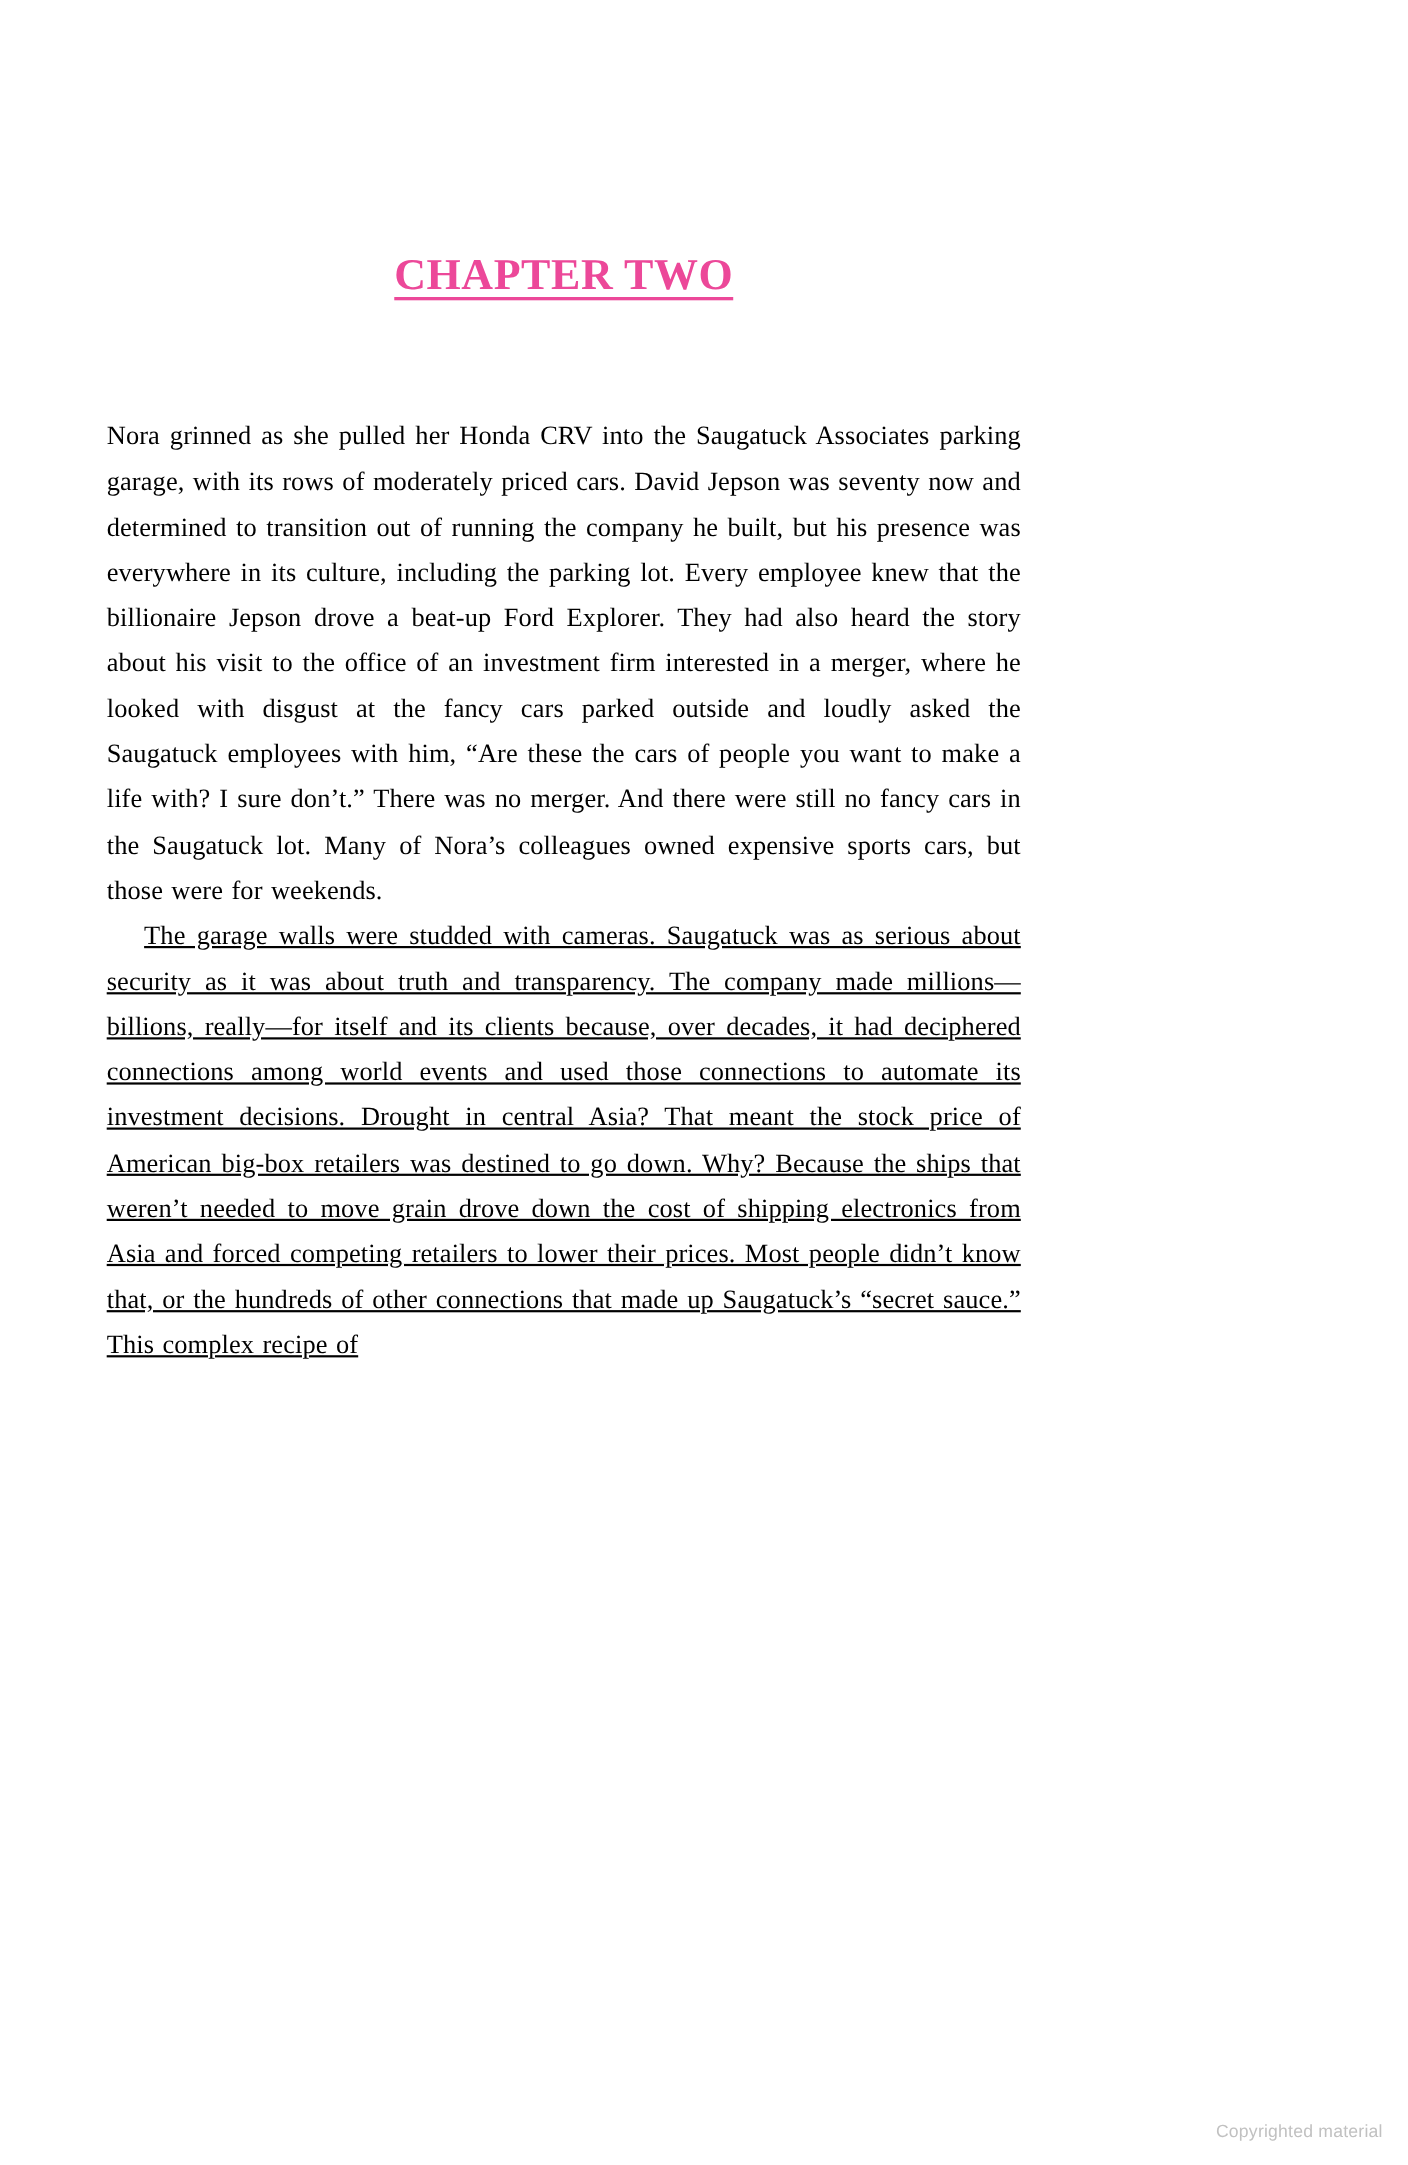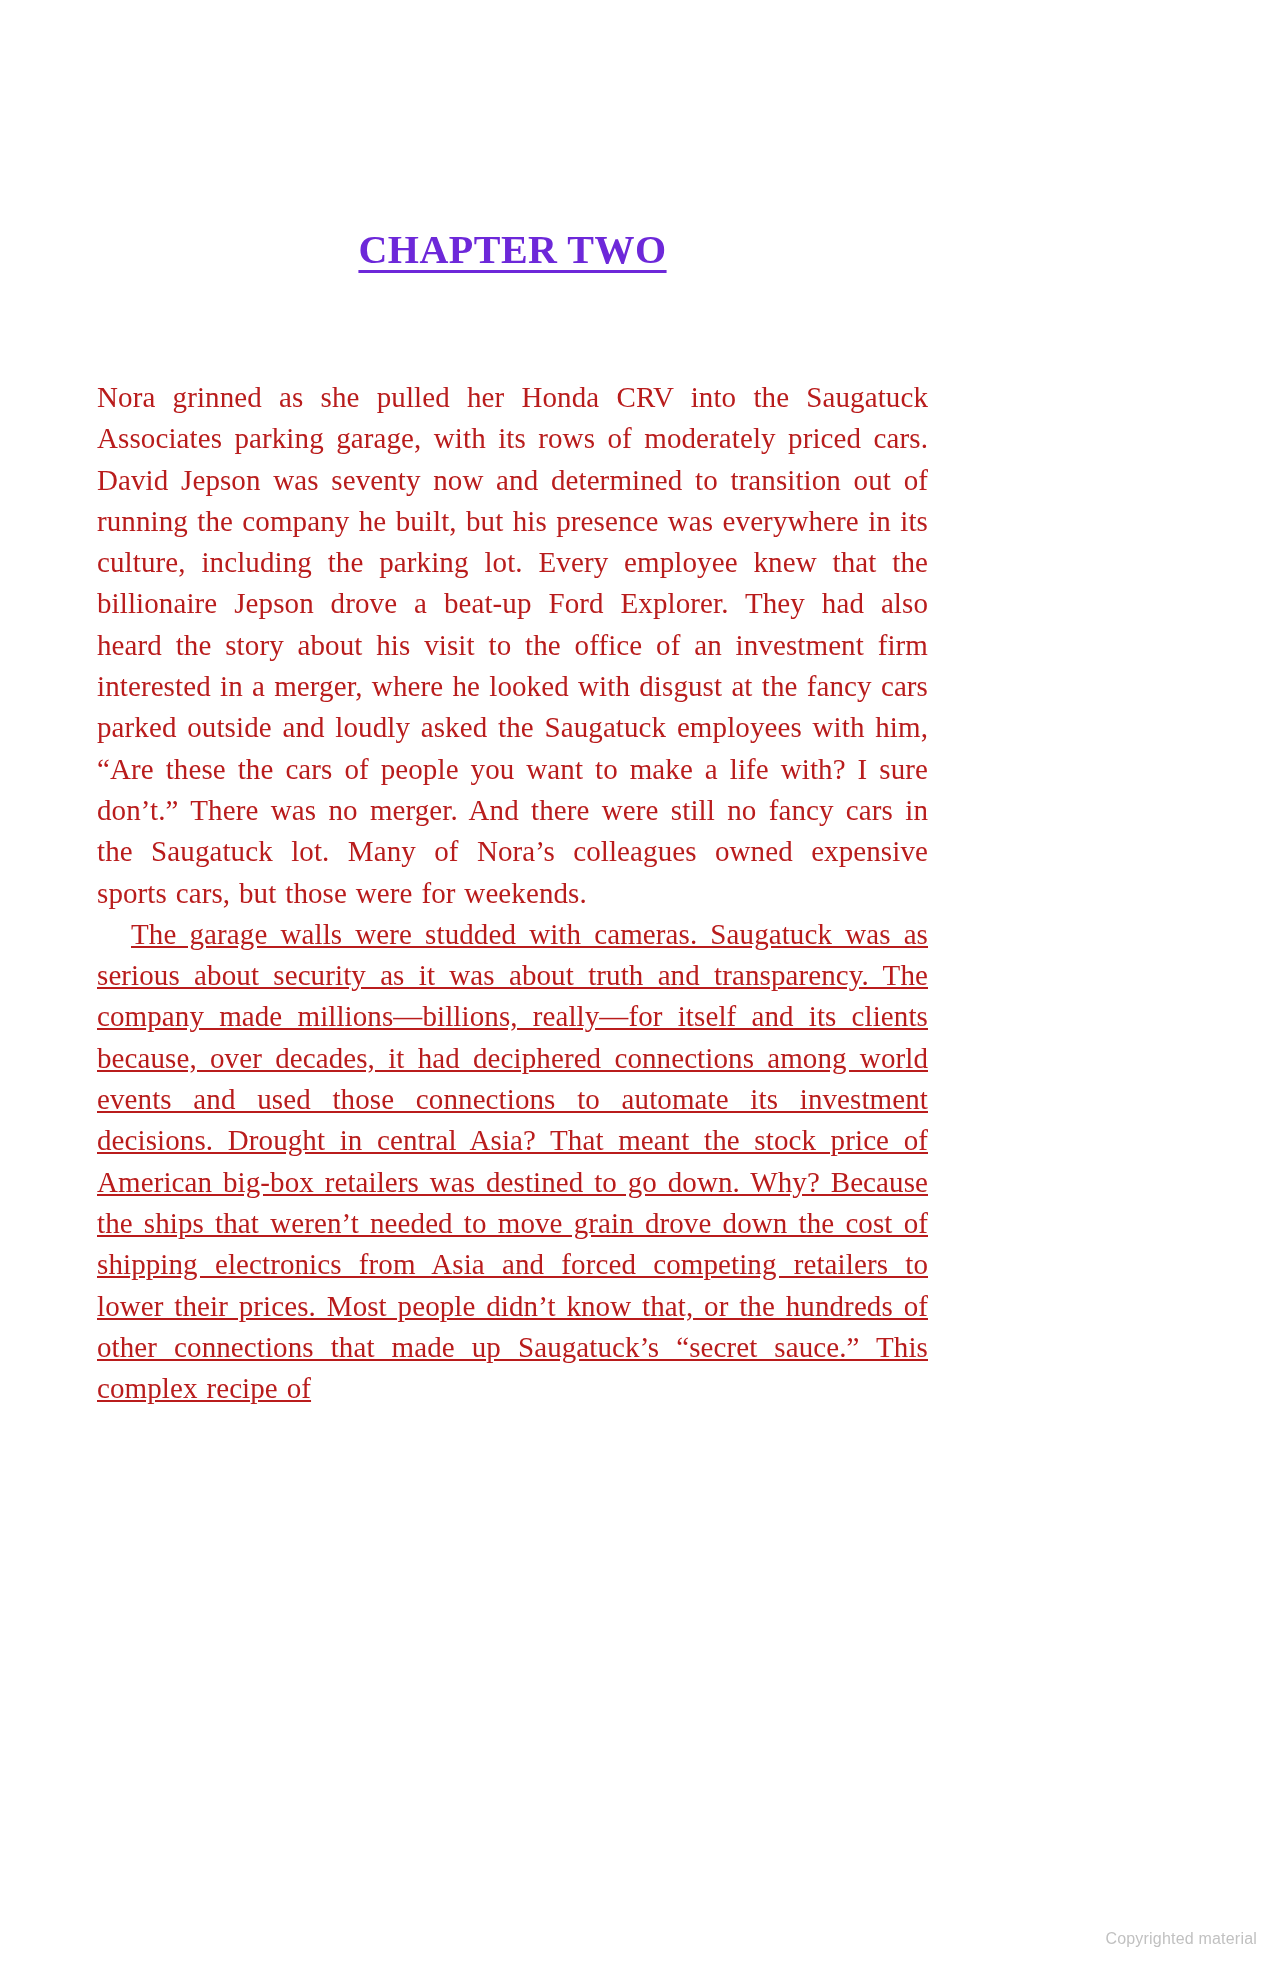--- a/index.html
+++ b/index.html
@@ -23,30 +23,30 @@
       position: absolute;
       left: 97px;
       top: 226px;
       width: 831px;
     }
     .chapter-title {
       margin: 0 0 104px 0;
       text-align: center;
       font-size: 40px;
       font-weight: 700;
-      color: #6d28d9;
+      color: #ec4899;
       letter-spacing: 0.5px;
       text-decoration: underline;
       text-decoration-thickness: 3px;
       text-underline-offset: 7px;
     }
     .body-text {
-      font-size: 29px;
+      font-size: 24px;
       line-height: 41.3px;
-      color: #b91c1c;
+      color: #000000;
       text-align: justify;
     }
     .body-text p {
       margin: 0;
       padding: 0;
       word-spacing: 1.5px;
       letter-spacing: 0.1px;
     }
     .para-indent {
       text-indent: 34px;

